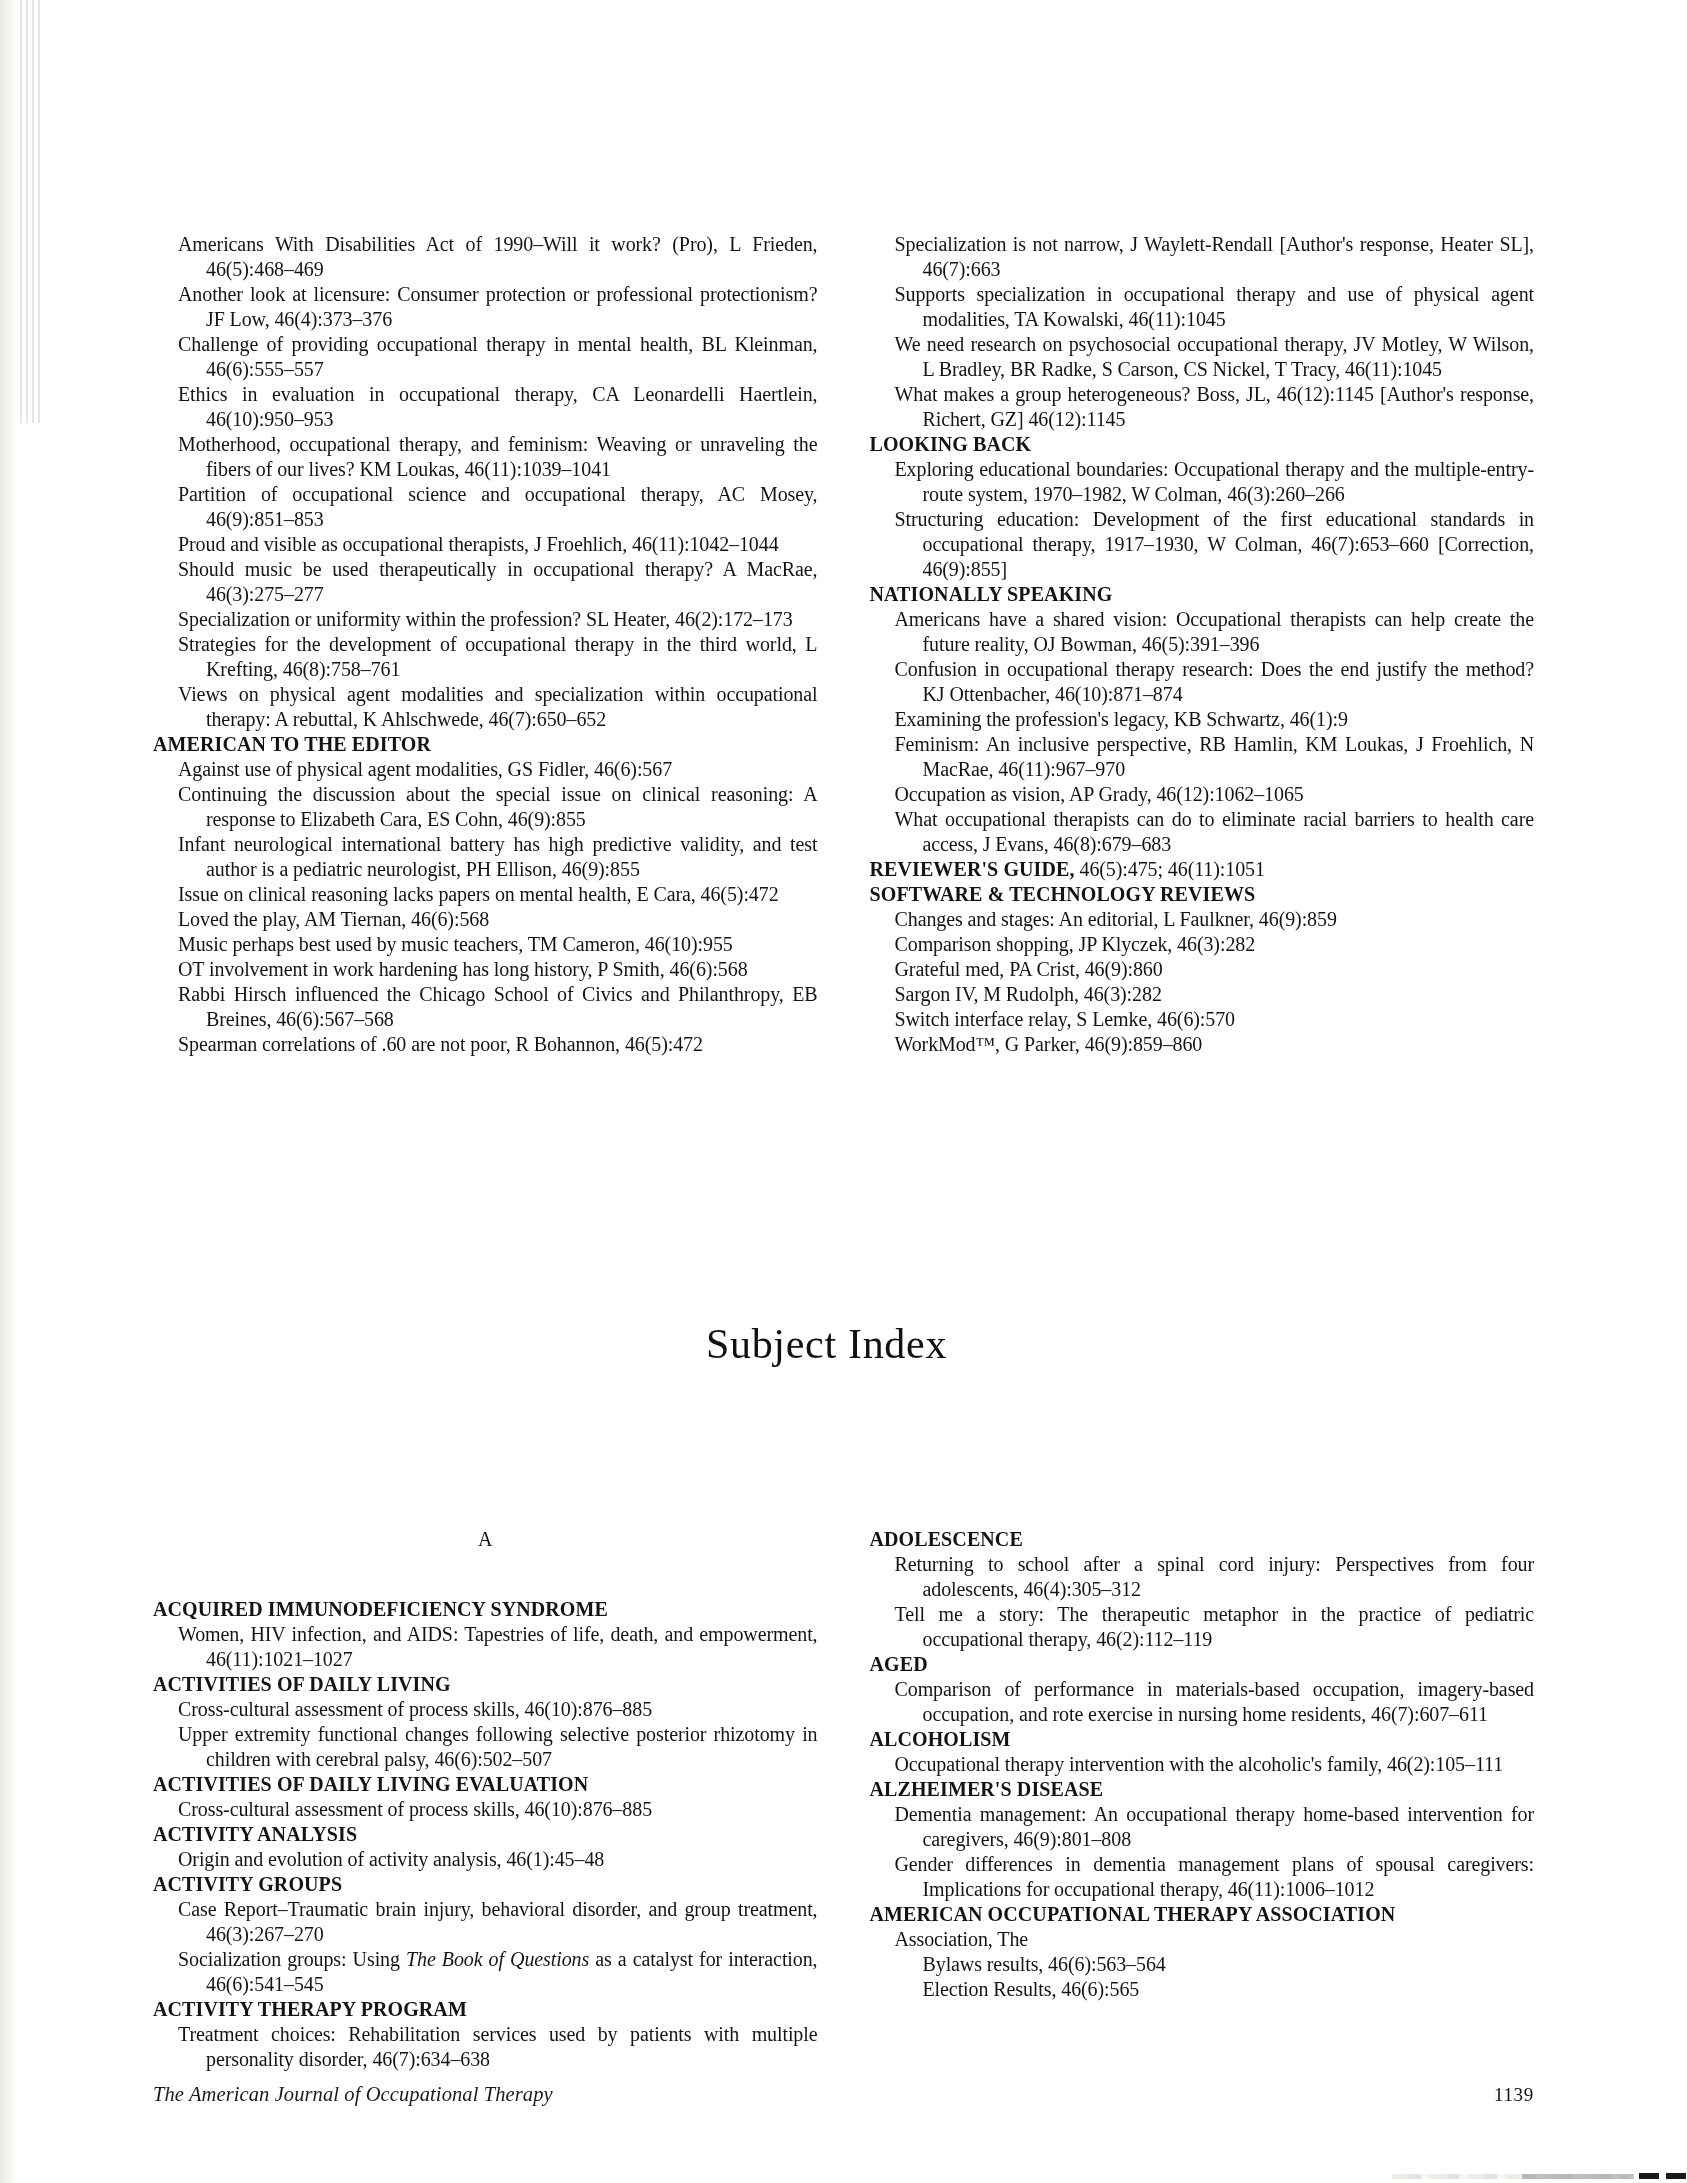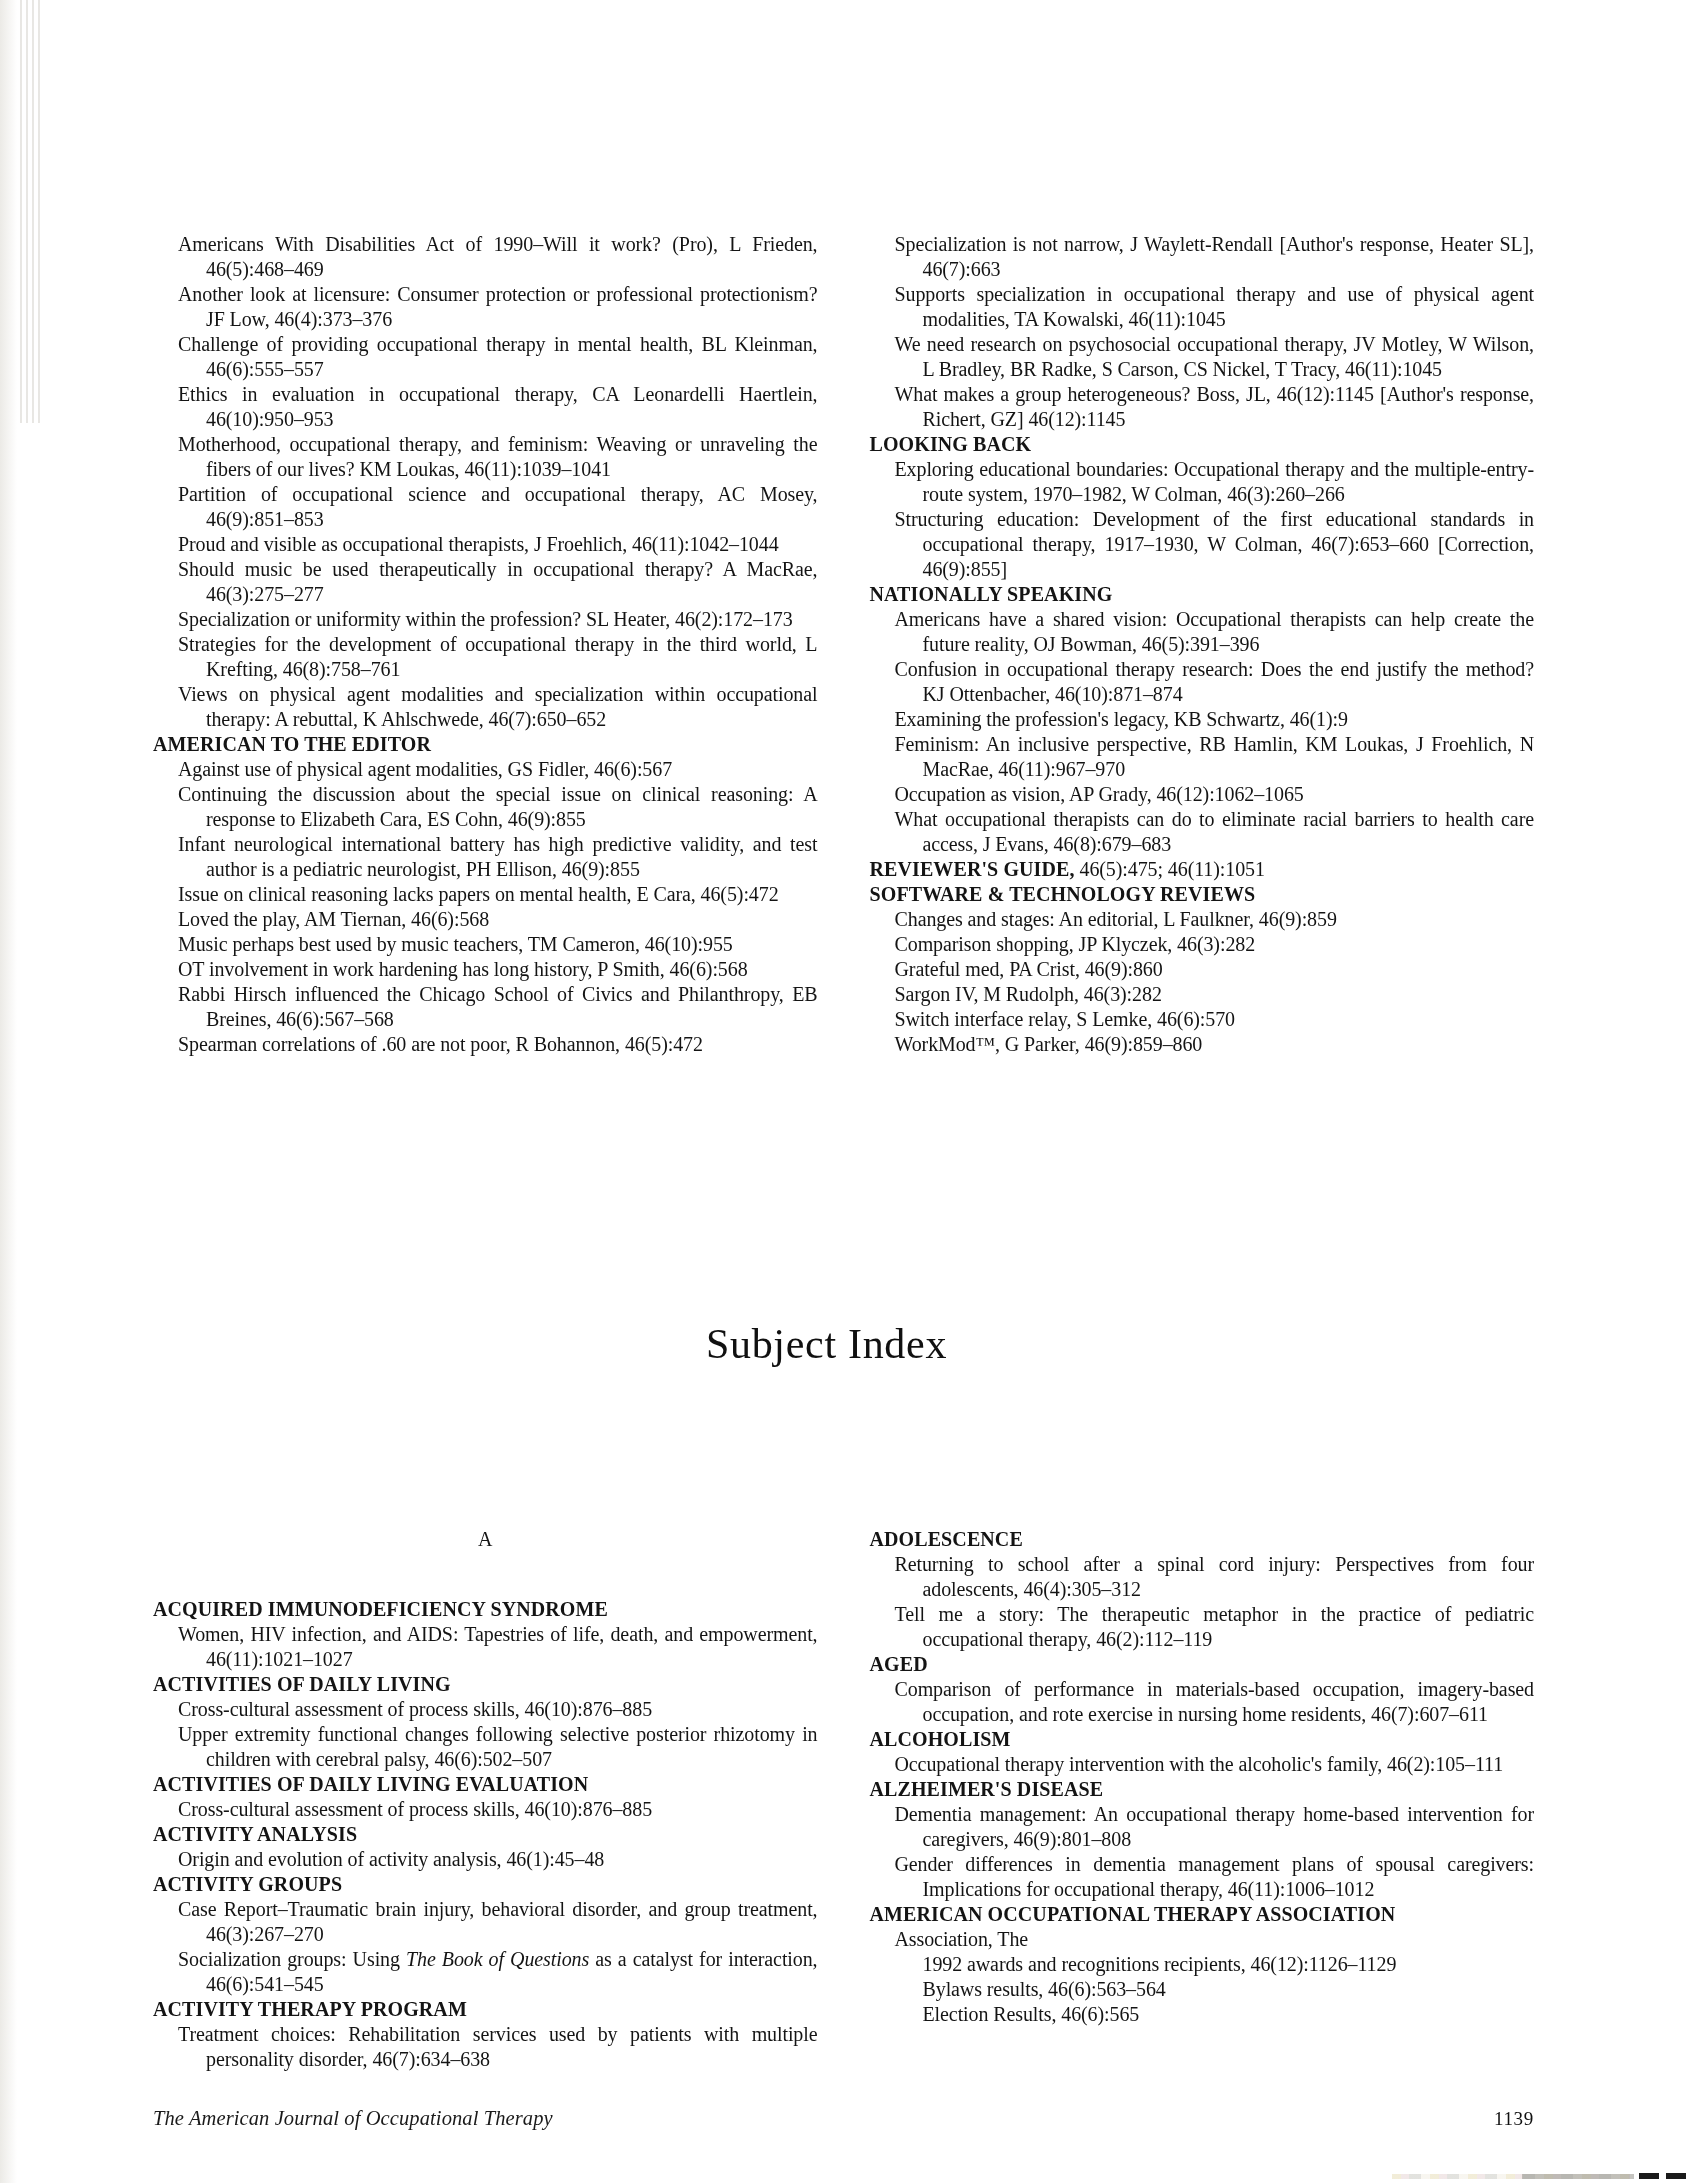--- a/index.html
+++ b/index.html
@@ -75,21 +75,21 @@
 
   .subject-title{
     position:absolute;top:1320px;left:136px;width:1381px;
     margin:0;text-align:center;
     font-size:42px;line-height:48px;font-weight:400;
     letter-spacing:0.7px;
     color:#101010;
   }
   .footer{
     position:absolute;left:153px;top:2083px;width:1381px;
-    display:flex;justify-content:space-between;align-items:baseline;margin-top:24px;
+    display:flex;justify-content:space-between;align-items:baseline;
   }
   .footer .journal{
     font-style:italic;font-size:20.5px;letter-spacing:0.1px;color:#1a1a1a;
   }
   .footer .pagenum{
     font-size:19px;letter-spacing:0.7px;color:#101010;
   }
 </style>
 </head>
 <body>
@@ -175,21 +175,20 @@
         <div class="idx-entry">Tell me a story: The therapeutic metaphor in the practice of pediatric occupational therapy, 46(2):112–119</div>
         <div class="idx-heading">AGED</div>
         <div class="idx-entry">Comparison of performance in materials-based occupation, imagery-based occupation, and rote exercise in nursing home residents, 46(7):607–611</div>
         <div class="idx-heading">ALCOHOLISM</div>
         <div class="idx-entry">Occupational therapy intervention with the alcoholic's family, 46(2):105–111</div>
         <div class="idx-heading">ALZHEIMER'S DISEASE</div>
         <div class="idx-entry">Dementia management: An occupational therapy home-based intervention for caregivers, 46(9):801–808</div>
         <div class="idx-entry">Gender differences in dementia management plans of spousal caregivers: Implications for occupational therapy, 46(11):1006–1012</div>
         <div class="idx-heading">AMERICAN OCCUPATIONAL THERAPY ASSOCIATION</div>
         <div class="idx-entry">Association, The</div>
-        <div class="idx-entry2">1992 awards and recognitions recipients, 46(12):1126–1129</div>
         <div class="idx-entry2">Bylaws results, 46(6):563–564</div>
         <div class="idx-entry2">Election Results, 46(6):565</div>
       </div>
   </div>
 
   <div class="footer">
     <span class="journal">The American Journal of Occupational Therapy</span>
     <span class="pagenum">1139</span>
   </div>
 

